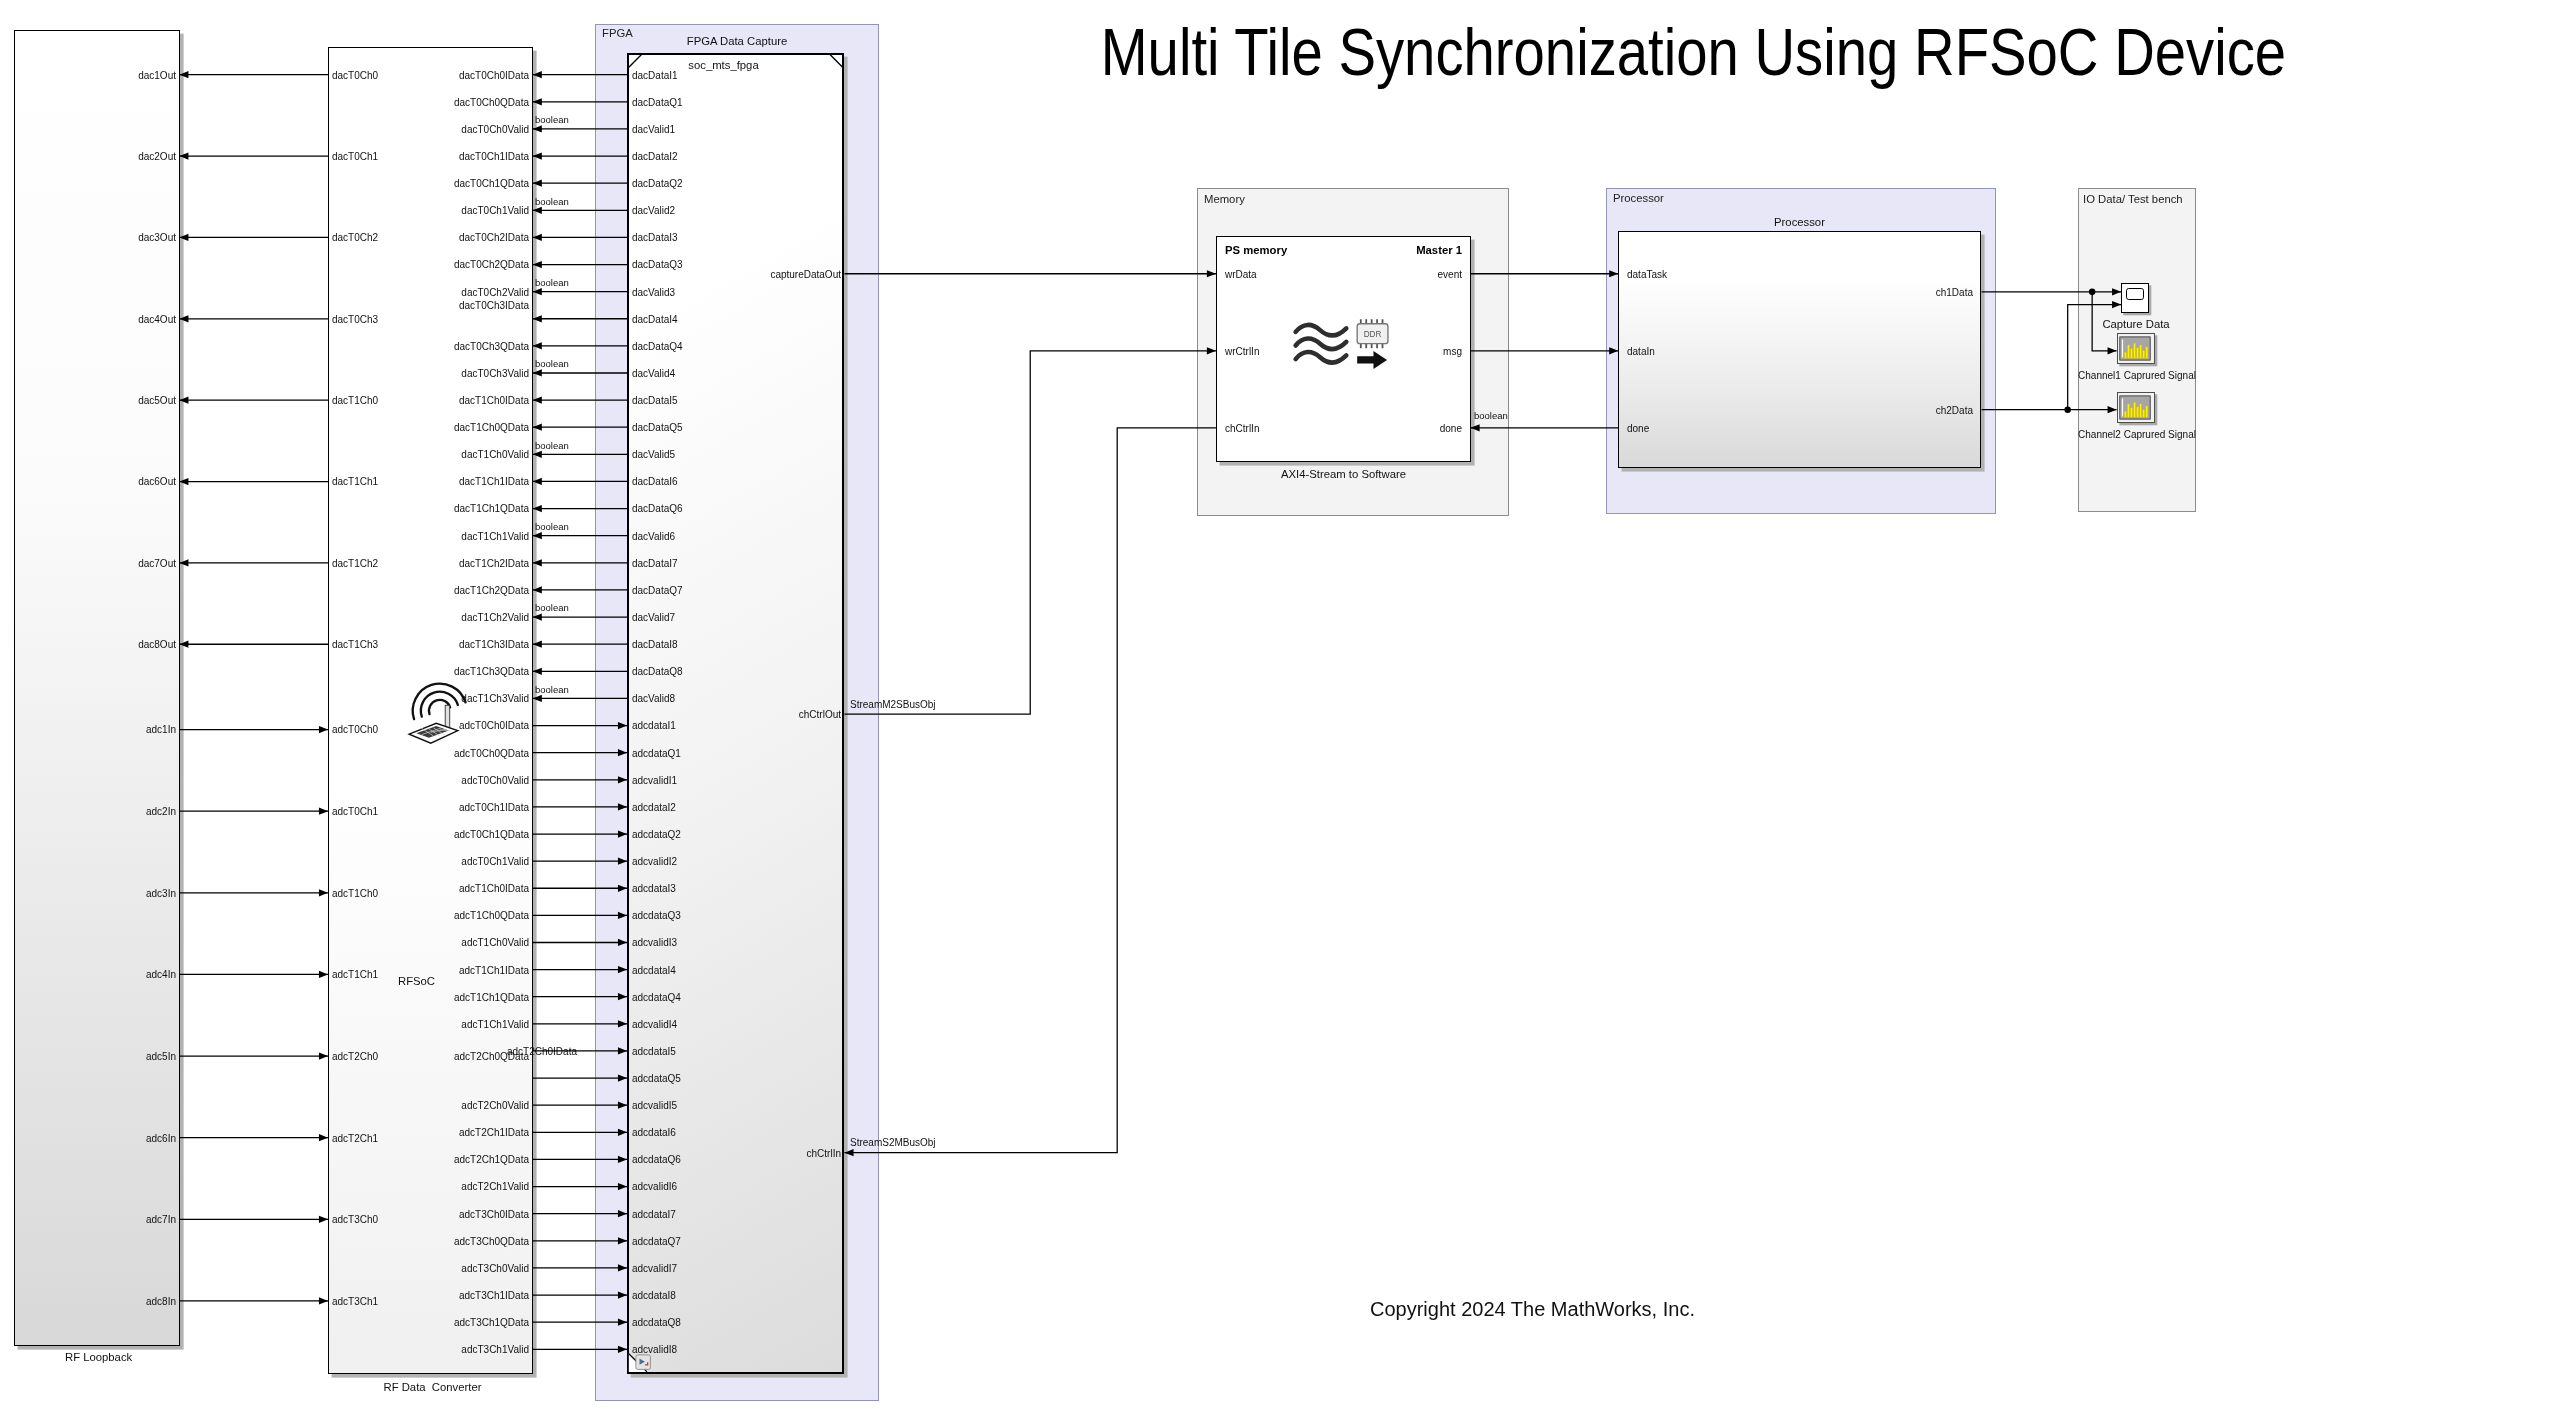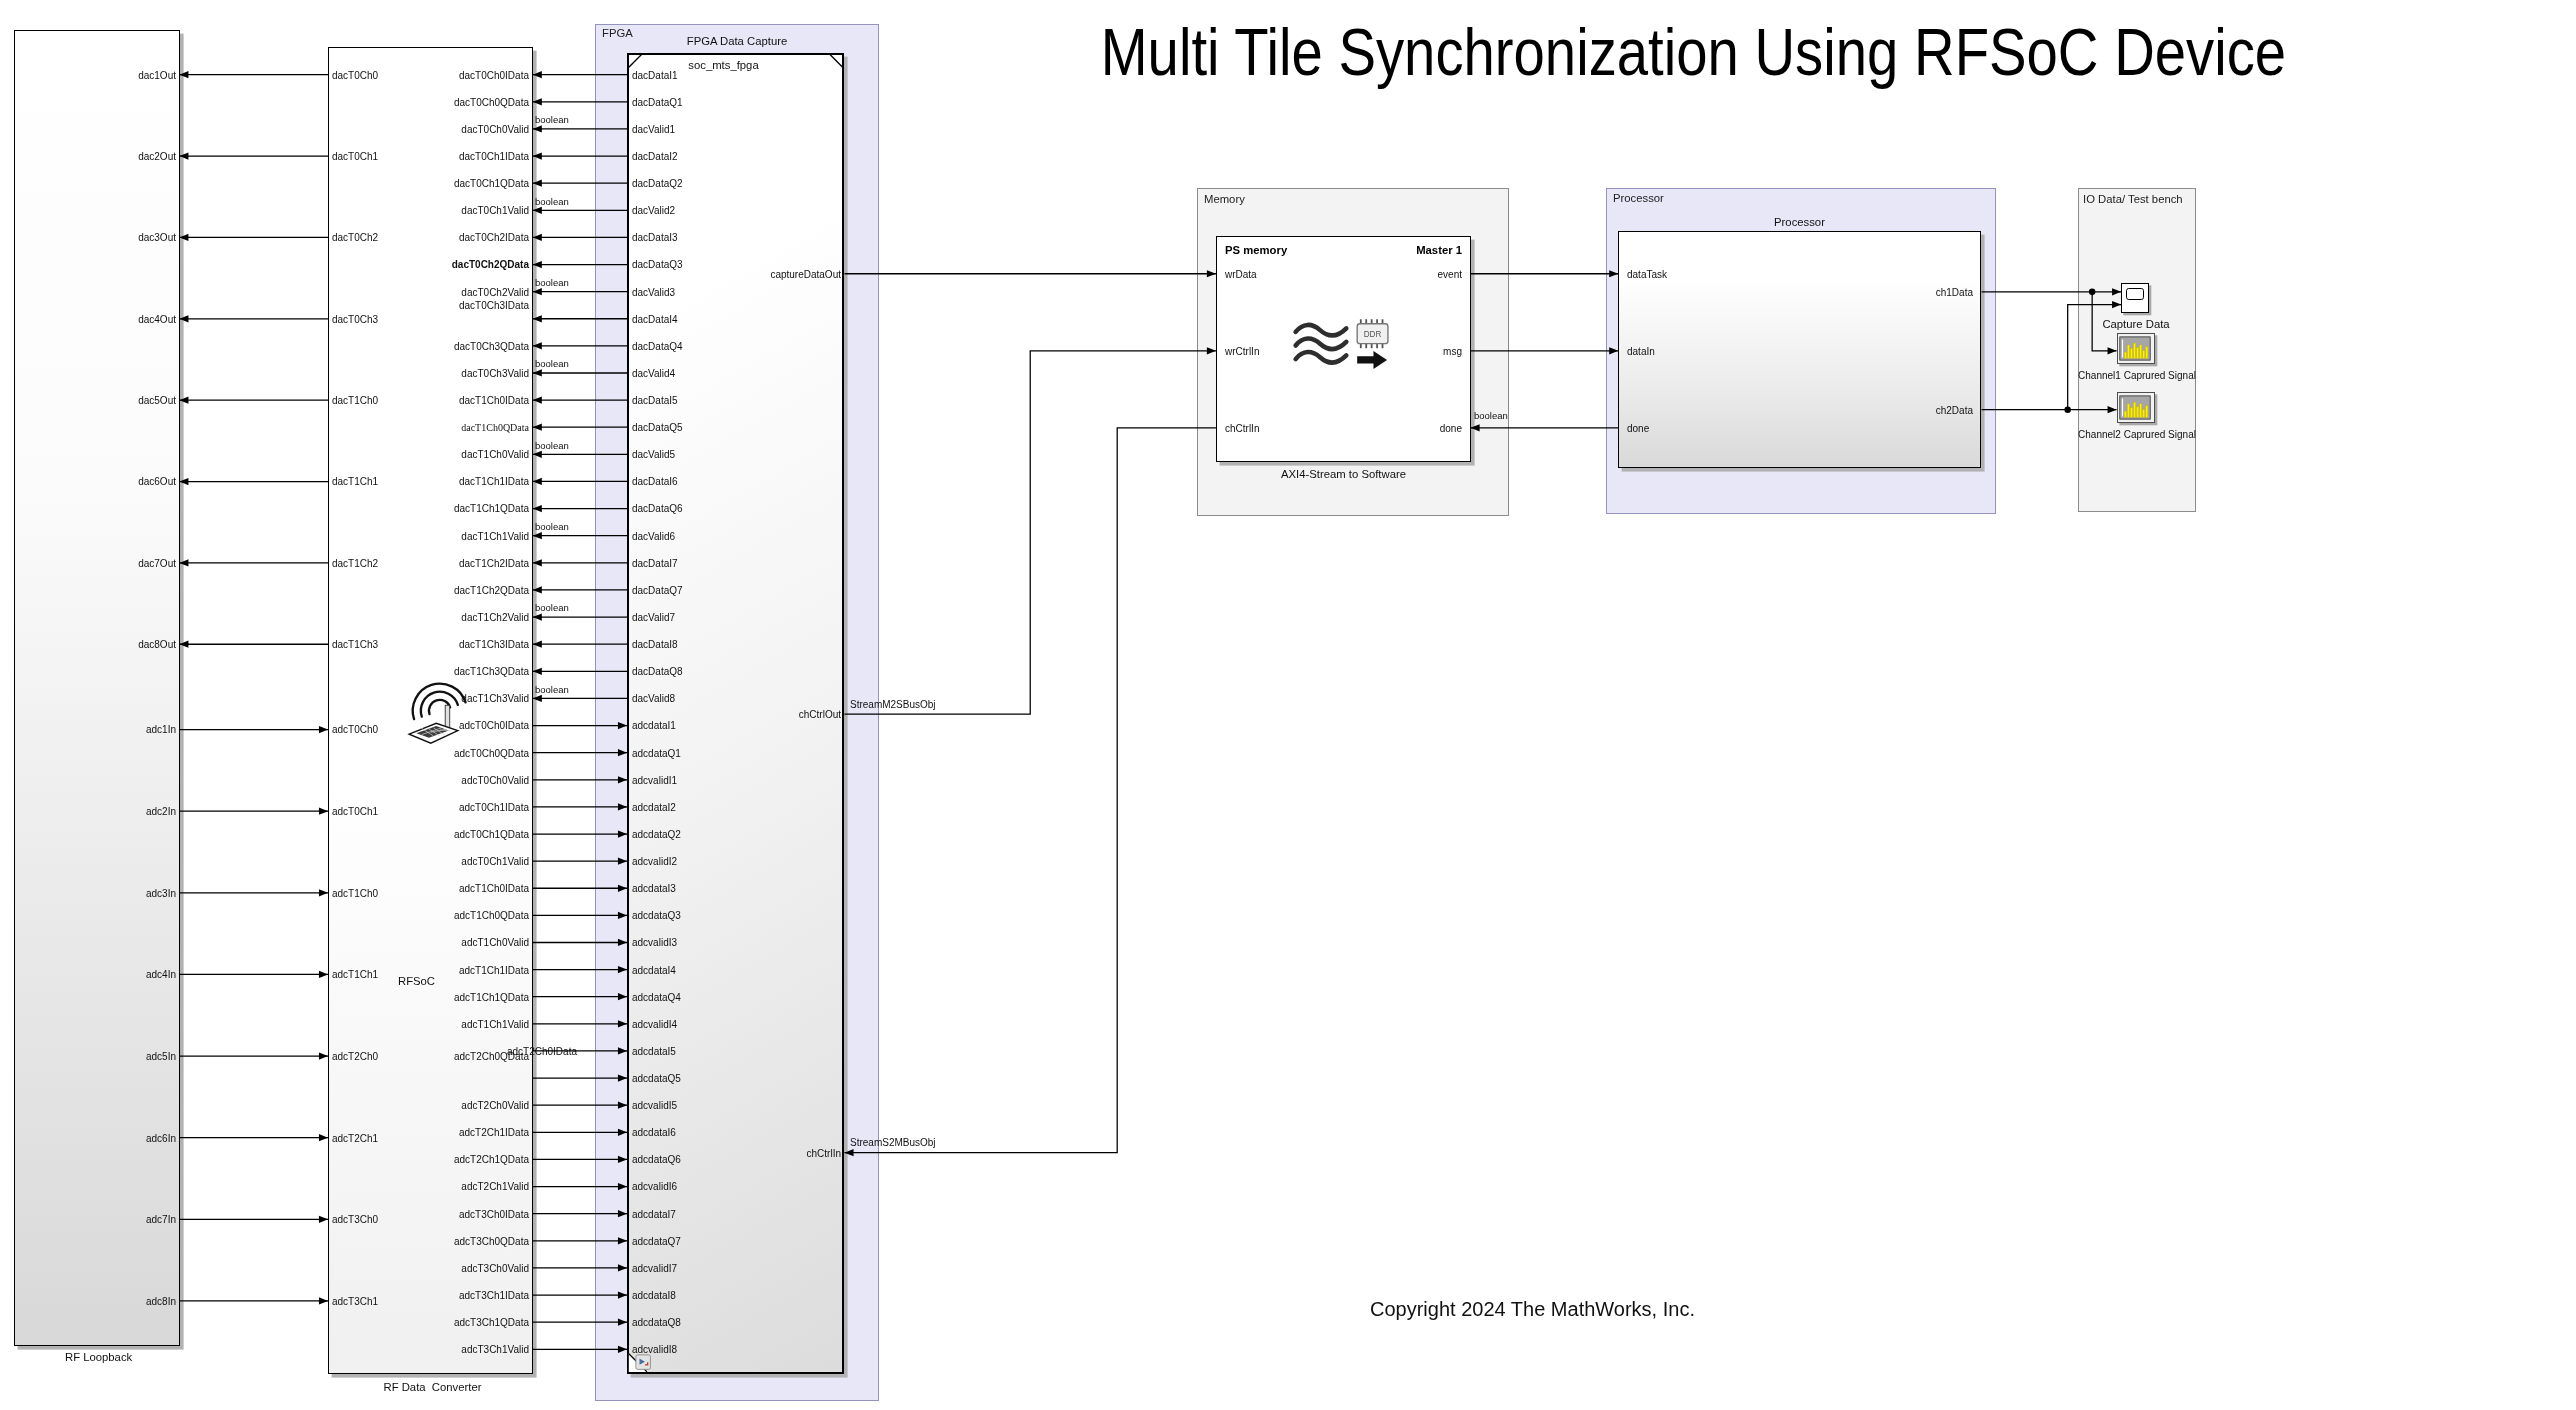--- a/index.html
+++ b/index.html
@@ -101,35 +101,35 @@
     <div class="type-lbl" style="left: 535px; top: 115px;">boolean</div>
     <div class="plbl" style="right: 2047px; top: 156px;">dacT0Ch1IData</div>
     <div class="plbl" style="left: 632px; top: 156px;">dacDataI2</div>
     <div class="plbl" style="right: 2047px; top: 183px;">dacT0Ch1QData</div>
     <div class="plbl" style="left: 632px; top: 183px;">dacDataQ2</div>
     <div class="plbl" style="right: 2047px; top: 210px;">dacT0Ch1Valid</div>
     <div class="plbl" style="left: 632px; top: 210px;">dacValid2</div>
     <div class="type-lbl" style="left: 535px; top: 197px;">boolean</div>
     <div class="plbl" style="right: 2047px; top: 237px;">dacT0Ch2IData</div>
     <div class="plbl" style="left: 632px; top: 237px;">dacDataI3</div>
-    <div class="plbl" style="right: 2047px; top: 264px; font-weight: bold;">dacT0Ch2QData</div>
+    <div class="plbl" style="right: 2047px; top: 264px;">dacT0Ch2QData</div>
     <div class="plbl" style="left: 632px; top: 264px;">dacDataQ3</div>
     <div class="plbl" style="right: 2047px; top: 292px;">dacT0Ch2Valid</div>
     <div class="plbl" style="left: 632px; top: 292px;">dacValid3</div>
     <div class="type-lbl" style="left: 535px; top: 278px;">boolean</div>
     <div class="plbl" style="right: 2047px; top: 305px;">dacT0Ch3IData</div>
     <div class="plbl" style="left: 632px; top: 319px;">dacDataI4</div>
     <div class="plbl" style="right: 2047px; top: 346px;">dacT0Ch3QData</div>
     <div class="plbl" style="left: 632px; top: 346px;">dacDataQ4</div>
     <div class="plbl" style="right: 2047px; top: 373px;">dacT0Ch3Valid</div>
     <div class="plbl" style="left: 632px; top: 373px;">dacValid4</div>
     <div class="type-lbl" style="left: 535px; top: 359px;">boolean</div>
     <div class="plbl" style="right: 2047px; top: 400px;">dacT1Ch0IData</div>
     <div class="plbl" style="left: 632px; top: 400px;">dacDataI5</div>
-    <div class="plbl" style="right: 2047px; top: 427px; font-family: Liberation Serif, serif;">dacT1Ch0QData</div>
+    <div class="plbl" style="right: 2047px; top: 427px;">dacT1Ch0QData</div>
     <div class="plbl" style="left: 632px; top: 427px;">dacDataQ5</div>
     <div class="plbl" style="right: 2047px; top: 454px;">dacT1Ch0Valid</div>
     <div class="plbl" style="left: 632px; top: 454px;">dacValid5</div>
     <div class="type-lbl" style="left: 535px; top: 441px;">boolean</div>
     <div class="plbl" style="right: 2047px; top: 481px;">dacT1Ch1IData</div>
     <div class="plbl" style="left: 632px; top: 481px;">dacDataI6</div>
     <div class="plbl" style="right: 2047px; top: 508px;">dacT1Ch1QData</div>
     <div class="plbl" style="left: 632px; top: 508px;">dacDataQ6</div>
     <div class="plbl" style="right: 2047px; top: 536px;">dacT1Ch1Valid</div>
     <div class="plbl" style="left: 632px; top: 536px;">dacValid6</div>

